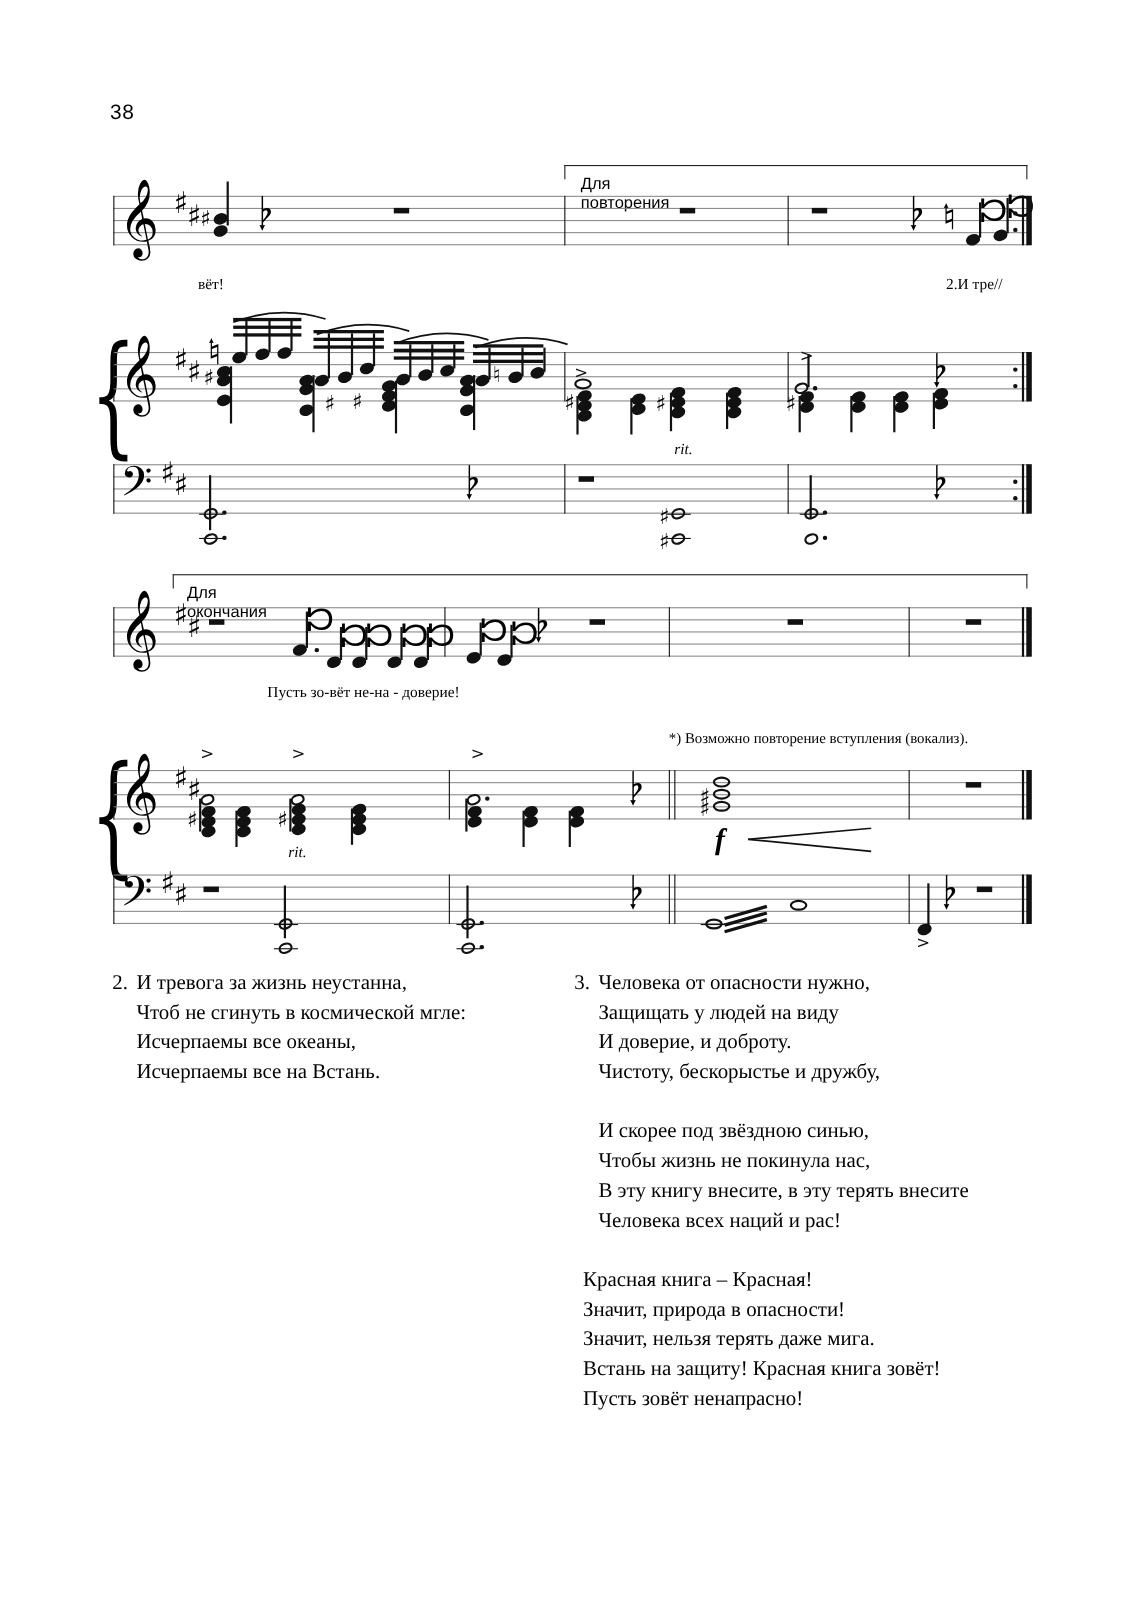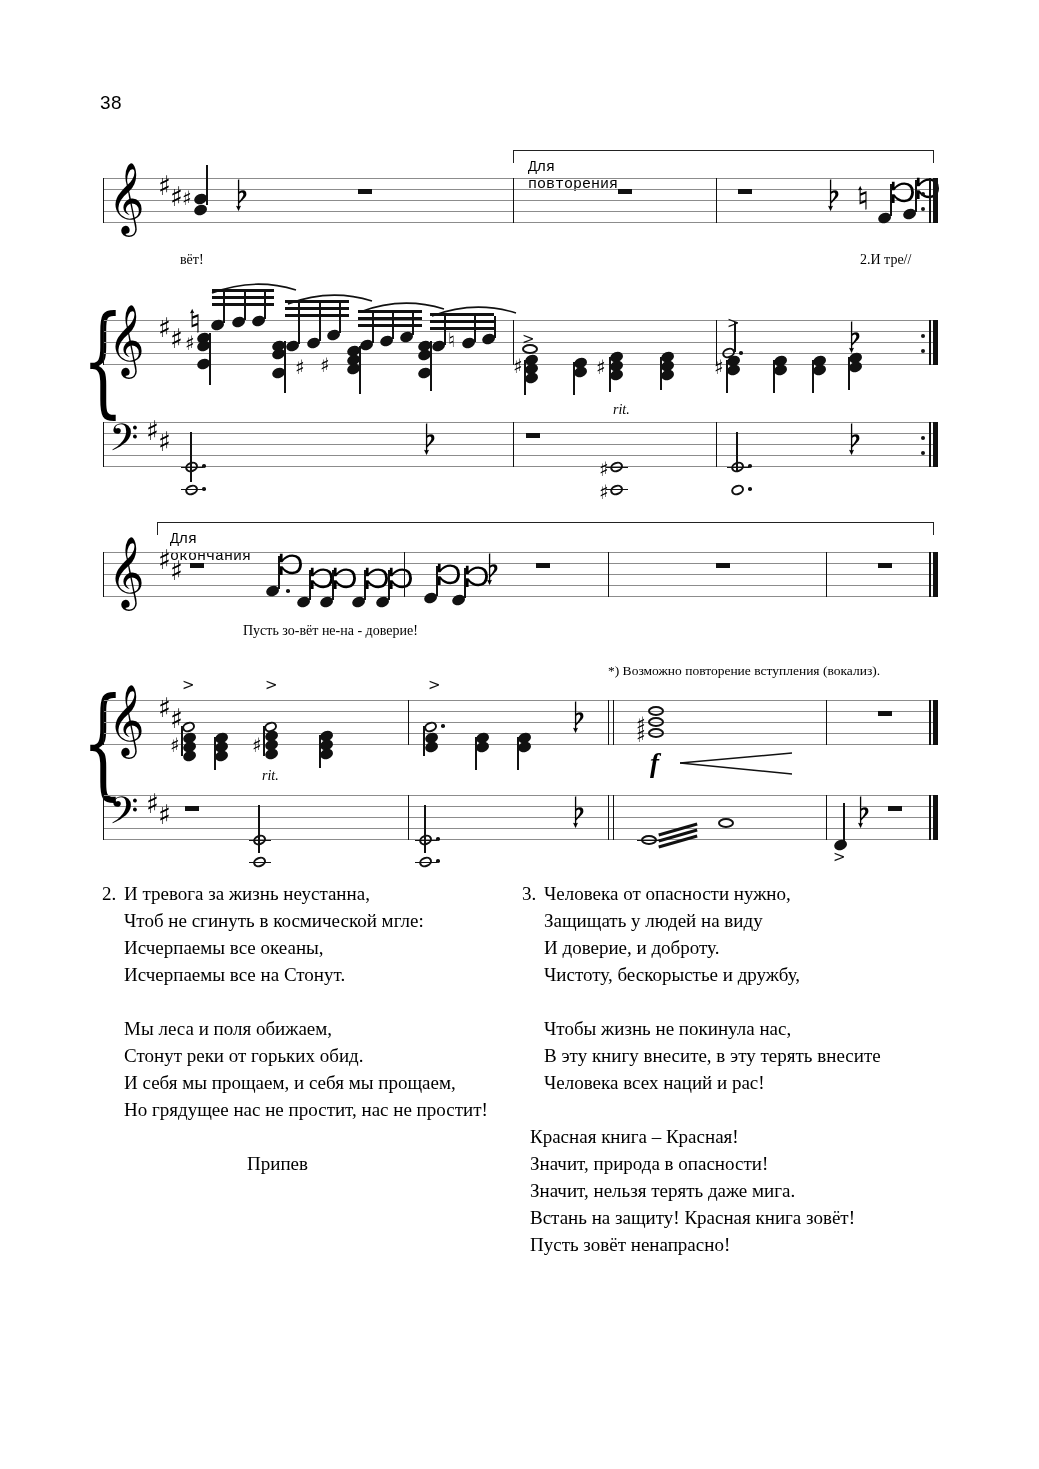--- a/index.html
+++ b/index.html
@@ -174,21 +174,21 @@
     position: absolute;
     border-top: 1.4px solid #222;
     border-left: 1.4px solid #222;
     border-right: 1.4px solid #222;
     height: 13px;
     box-sizing: border-box;
   }
   .sect-label {
     position: absolute;
     font-size: 15px;
-    font-family: Liberation Mono, monospace;
+    font-family: Liberation Sans, sans-serif;
   }
 
   
   .expr {
     position: absolute;
     font-style: italic;
     font-size: 14px;
     font-family: "Liberation Serif", serif;
   }
   .dyn-f {
@@ -732,50 +732,44 @@
 
   <div class="verses">
 
     <div class="verse-col left">
       <div class="verse-head">
         <div class="verse-num">2.</div>
         <div class="verse-lines">
           <div>И тревога за жизнь неустанна,</div>
           <div>Чтоб не сгинуть в космической мгле:</div>
           <div>Исчерпаемы все океаны,</div>
-          <div>Исчерпаемы все на Стонут.</div>
+          <div>Исчерпаемы все на Встань.</div>
         </div>
       </div>
       <div class="stanza-gap"></div>
       <div class="verse-head">
         <div class="verse-num"></div>
-        <div class="verse-lines">
-          <div>Мы леса и поля обижаем,</div>
-          <div>Стонут реки от горьких обид.</div>
-          <div>И себя мы прощаем, и себя мы прощаем,</div>
-          <div>Но грядущее нас не простит, нас не простит!</div>
-        </div>
       </div>
-      <div class="refrain-left">Припев</div>
     </div>
 
     <div class="verse-col right">
       <div class="verse-head">
         <div class="verse-num">3.</div>
         <div class="verse-lines">
           <div>Человека от опасности нужно,</div>
           <div>Защищать у людей на виду</div>
           <div>И доверие, и доброту.</div>
           <div>Чистоту, бескорыстье и дружбу,</div>
         </div>
       </div>
       <div class="stanza-gap"></div>
       <div class="verse-head">
         <div class="verse-num"></div>
         <div class="verse-lines">
+          <div>И скорее под звёздною синью,</div>
           <div>Чтобы жизнь не покинула нас,</div>
           <div>В эту книгу внесите, в эту терять внесите</div>
           <div>Человека всех наций и рас!</div>
         </div>
       </div>
       <div class="refrain-row">
         <div class="refrain-lines">
           <div>Красная книга – Красная!</div>
           <div>Значит, природа в опасности!</div>
           <div>Значит, нельзя терять даже мига.</div>

